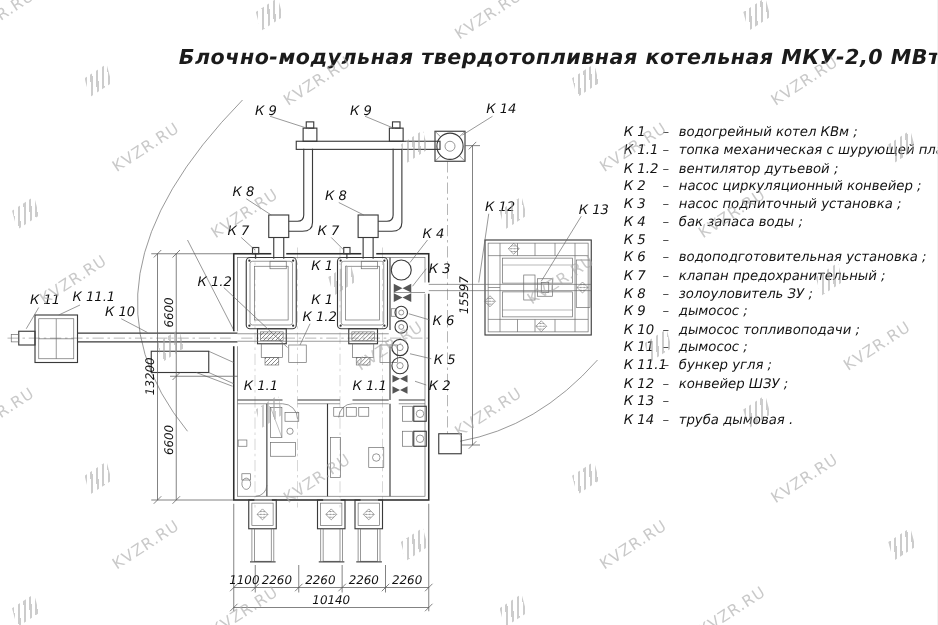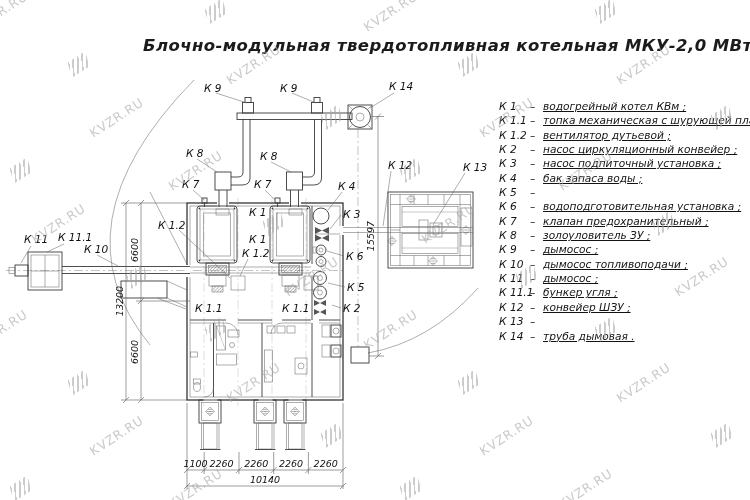--- a/index.html
+++ b/index.html
@@ -4,21 +4,21 @@
 <style>
   html,body{margin:0;padding:0;background:#e8e8e8;}
   .stage{position:relative;width:750px;height:500px;background:#fff;overflow:hidden;
          font-family:"DejaVu Sans",sans-serif;}
   .title{position:absolute;left:143px;top:36px;width:580px;font-style:italic;font-weight:bold;
          font-size:16.5px;letter-spacing:.4px;color:#1b1b1b;white-space:nowrap;z-index:2;}
   .legend{position:absolute;left:499px;top:99px;z-index:2;color:#131313;}
   .legend-row{display:flex;height:14.35px;line-height:14.1px;font-style:italic;font-size:10.6px;white-space:nowrap;}
   .legend-code{width:31px;flex:0 0 auto;}
   .legend-dash{width:13px;flex:0 0 auto;text-align:left;}
-  .legend-desc{flex:0 0 auto;text-decoration:underline;}
+  .legend-desc{flex:0 0 auto;}
   svg.drawing{position:absolute;left:0;top:0;z-index:1;}
   .w{stroke:#2e2e2e;stroke-width:1.25;fill:none;}
   .m{stroke:#3a3a3a;stroke-width:.9;fill:none;}
   .t{stroke:#6b6b6b;stroke-width:.55;fill:none;}
   .axis{stroke:#8a8a8a;stroke-width:.5;fill:none;stroke-dasharray:9 3 2 3;}
   .dim{stroke:#5a5a5a;stroke-width:.6;fill:none;}
   .lbl{font-style:italic;font-size:10.5px;fill:#111;}
   .dimtxt{font-style:italic;font-size:9.5px;fill:#111;}
   .ldr{stroke:#6a6a6a;stroke-width:.55;}
   .wm-layer{position:absolute;inset:0;z-index:3;pointer-events:none;}

